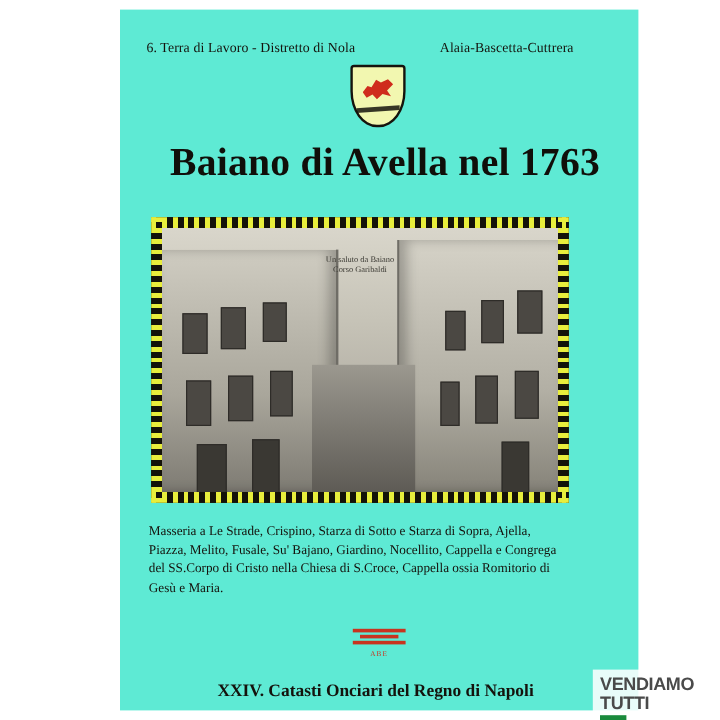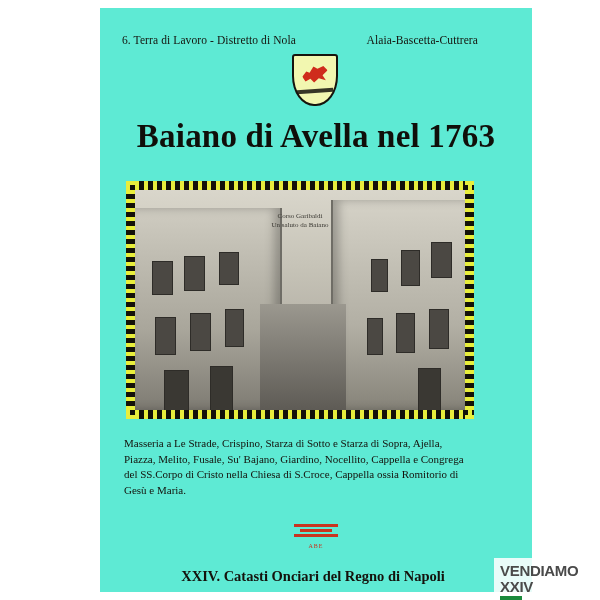--- a/index.html
+++ b/index.html
@@ -79,27 +79,26 @@
     height: 4px;
     background: #16140d;
     transform: skewY(-4deg);
     opacity: .85;
   }
   .title {
     position: absolute;
     top: 110px;
     left: 0;
     width: 400px;
-    text-align: center;
+    text-align: right;
     font-family: "Liberation Serif", serif;
     font-size: 33px;
     font-weight: bold;
     color: #100f0a;
     letter-spacing: .2px;
-    padding-left: 16px;
   }
   
   .frame {
     position: absolute;
     left: 26px;
     top: 173px;
     width: 348px;
     height: 238px;
     border: 9px solid #141209;
     box-sizing: border-box;
@@ -308,42 +307,42 @@
           <div class="win" style="right:10%;top:20%;width:14%;height:16%"></div>
           <div class="win" style="right:34%;top:24%;width:13%;height:16%"></div>
           <div class="win" style="right:58%;top:28%;width:12%;height:15%"></div>
           <div class="win" style="right:12%;top:52%;width:14%;height:18%"></div>
           <div class="win" style="right:38%;top:54%;width:13%;height:18%"></div>
           <div class="win" style="right:62%;top:56%;width:11%;height:17%"></div>
           <div class="win" style="right:18%;top:80%;width:16%;height:20%;background:#3a3833"></div>
         </div>
         <div class="street"></div>
         <div class="capt">
+          <div>Un saluto da Baiano</div>
           <div>Corso Garibaldi</div>
-          <div>Un saluto da Baiano</div>
         </div>
       </div>
     </div>
 
     <div class="summary">Masseria a Le Strade, Crispino, Starza di Sotto e Starza di Sopra, Ajella, Piazza, Melito, Fusale, Su' Bajano, Giardino, Nocellito, Cappella e Congrega del SS.Corpo di Cristo nella Chiesa di S.Croce, Cappella ossia Romitorio di Gesù e Maria.</div>
 
     <div class="logo">
       <div class="bar b1"></div>
       <div class="bar b2"></div>
       <div class="bar b3"></div>
       <div class="txt">ABE</div>
     </div>
 
     <div class="series">XXIV. Catasti Onciari del Regno di Napoli</div>
 
   </div>
 
   <div class="badge">
     <div class="l1">VENDIAMO</div>
-    <div class="l2">XXIV</div>
+    <div class="l2">TUTTI</div>
     <div class="flag">
       <span style="background:#1a8a3c"></span>
       <span style="background:#ffffff"></span>
       <span style="background:#cf2c1c"></span>
     </div>
     <div class="l3">DI TUTTI A TUTTI</div>
   </div>
 
 </div>
 

